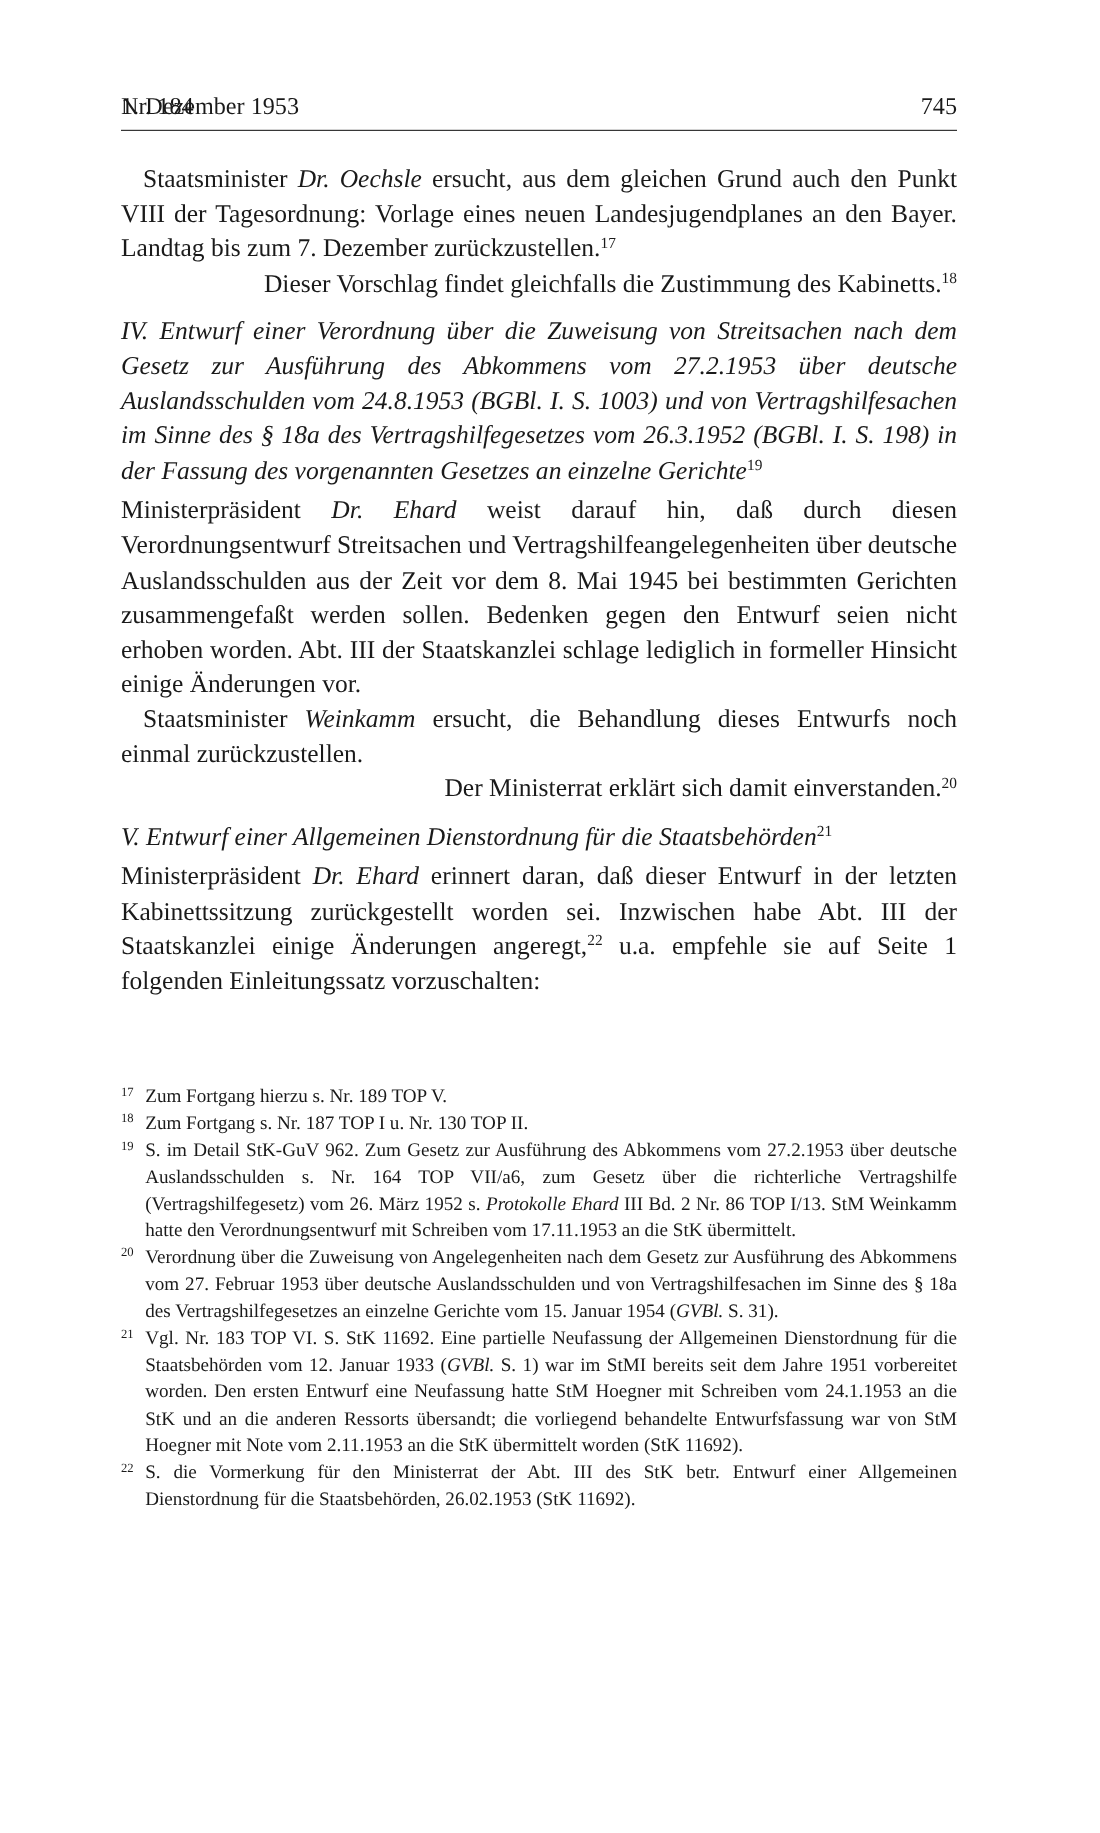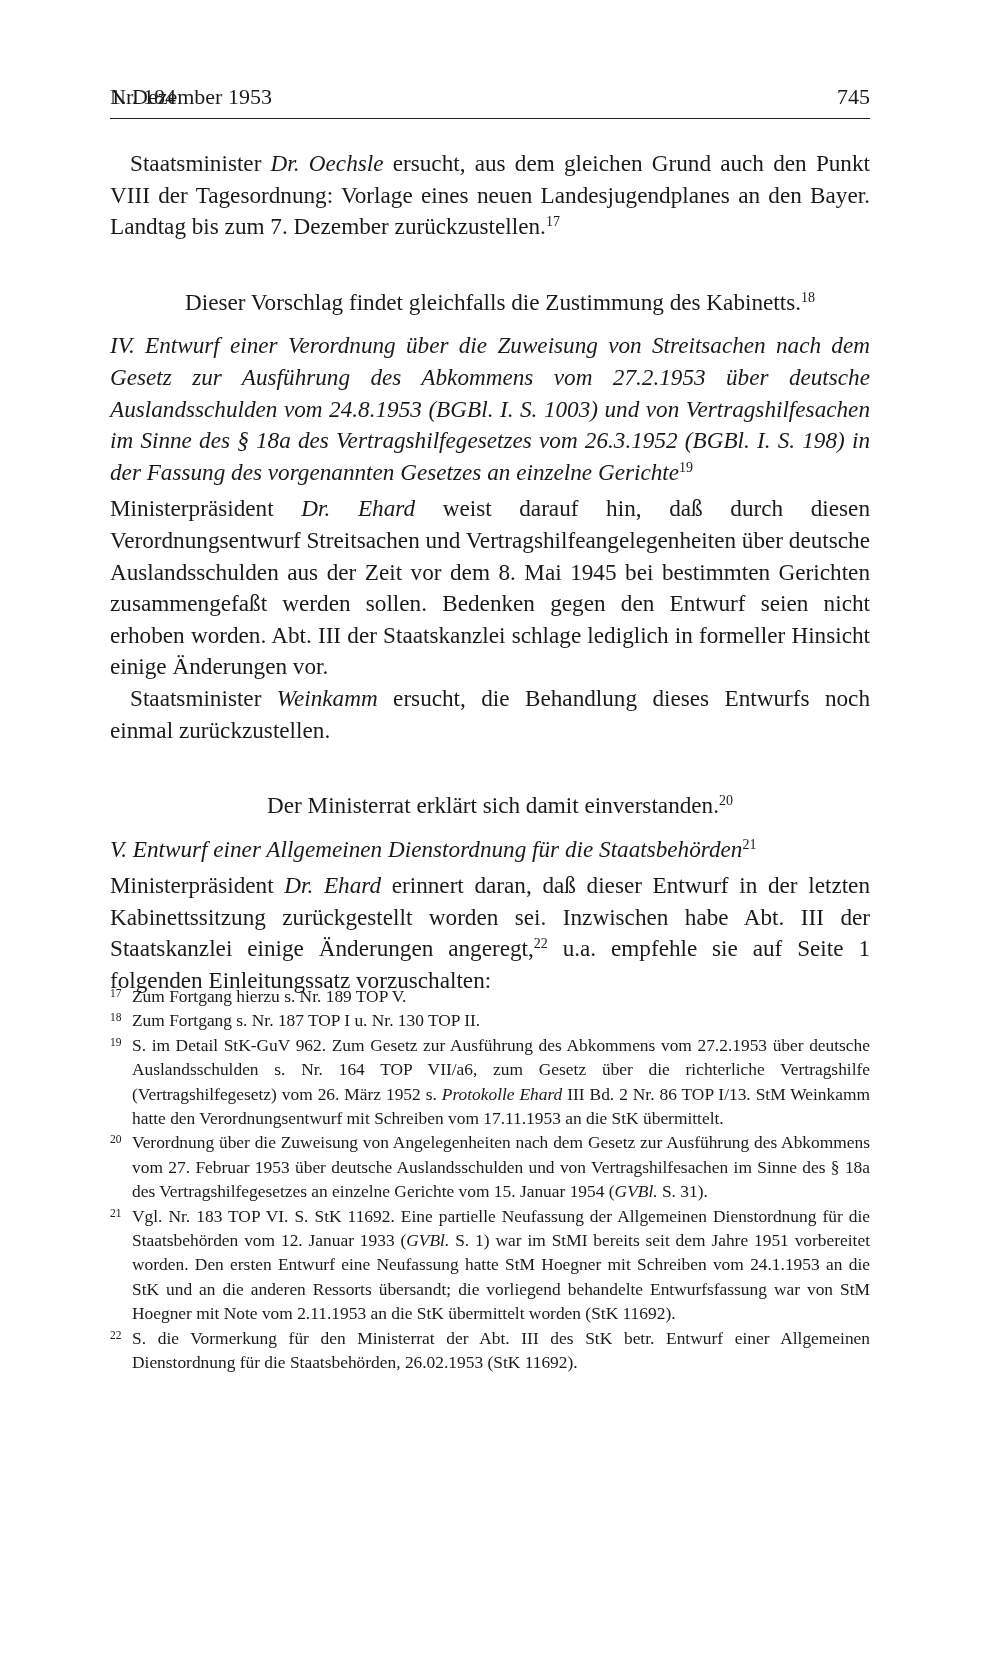--- a/index.html
+++ b/index.html
@@ -10,21 +10,21 @@
   .running-head { position: absolute; left: 110px; top: 84px; width: 760px; height: 34px;
                   border-bottom: 1.5px solid #222; font-size: 22px; }
   .rh-left  { position: absolute; left: 0; top: 0; }
   .rh-center{ position: absolute; left: 0; right: 0; top: 0; text-align: left; }
   .rh-right { position: absolute; right: 0; top: 0; text-align: center; }
 
   .body-text { position: absolute; left: 110px; top: 148px; width: 760px;
                font-size: 23.2px; line-height: 31.6px; }
   .para { margin: 0; text-align: justify; }
   .para.indent { text-indent: 20px; }
-  .para.left { text-align: center; margin-top: 44px; }
+  .para.left { text-align: right; }
   .heading { margin: 12px 0 5px 0; font-style: italic; text-align: justify; }
   .heading.v { }
   sup { font-size: 14px; line-height: 0; vertical-align: 8px; font-style: normal; }
   .heading sup { font-style: normal; }
   em { font-style: italic; }
 
   .footnotes { position: absolute; left: 110px; top: 984px; width: 760px;
                font-size: 17.4px; line-height: 24.4px; }
   .fn { position: relative; padding-left: 22px; margin: 0; text-align: justify; }
   .fn-num { position: absolute; left: 0; top: -3px; font-size: 11.5px; }

